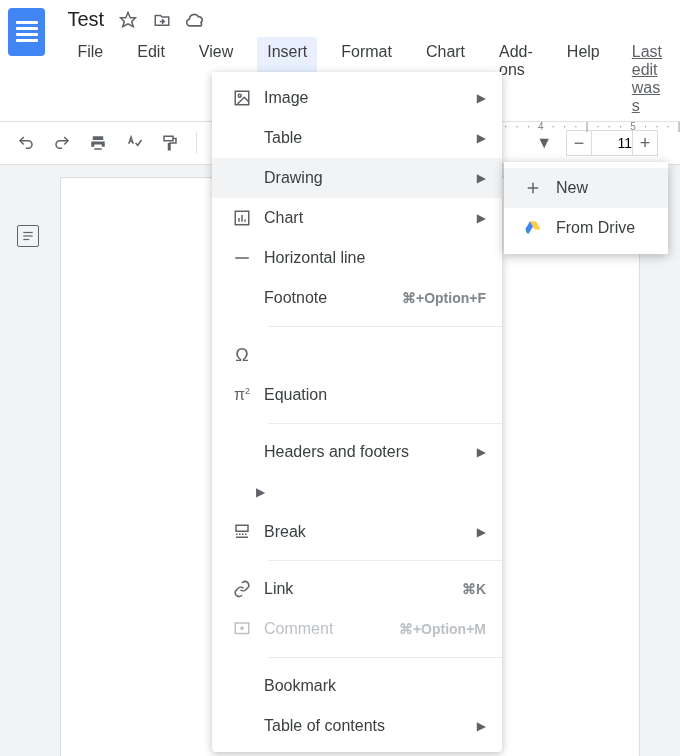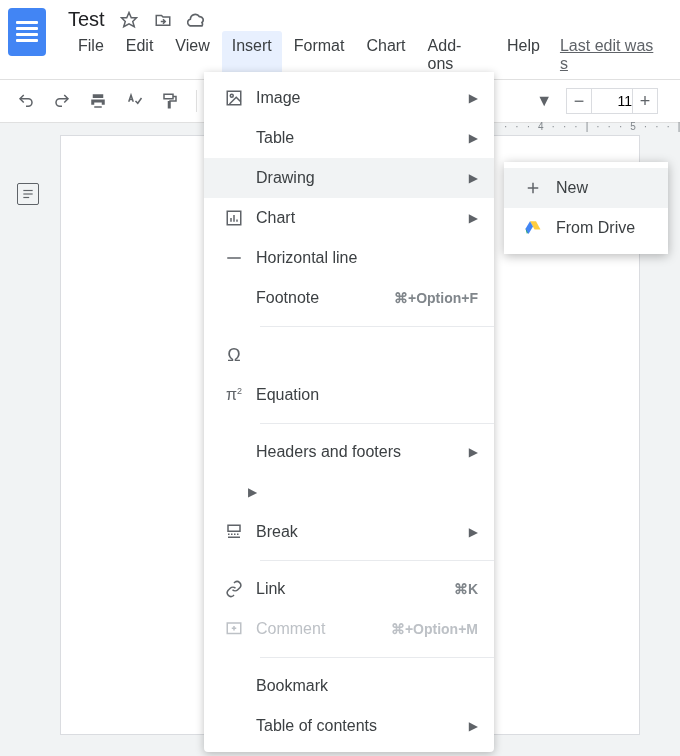--- a/index.html
+++ b/index.html
@@ -3,36 +3,36 @@
 <meta charset="utf-8">
 <style>
 * { margin:0; padding:0; box-sizing:border-box; font-family:Arial,sans-serif; }
 body { background:#fff; width:680px; height:756px; overflow:hidden; color:#3c4043; }
 .header { display:flex; align-items:flex-start; padding:8px 10px 0 8px; }
 .doc-icon { width:38px; height:48px; background:#4285f4; border-radius:4px; position:relative; margin-right:22px; }
 .doc-icon::before { content:""; position:absolute; left:8px; top:13px; width:22px; height:3px; background:#fff; box-shadow:0 6px 0 #fff,0 12px 0 #fff,0 18px 0 #fff; border-radius:1px; }
 .title-row { display:flex; align-items:center; gap:14px; }
 .doc-title { font-size:20px; color:#202124; }
 .icon-btn { width:20px; height:20px; display:flex; align-items:center; justify-content:center; color:#5f6368; cursor:pointer; }
-.menubar { display:flex; gap:2px; }
+.menubar { display:flex; gap:14px; margin-top:6px; }
 .menubar-item { padding:6px 10px; font-size:16px; color:#3c4043; border-radius:3px; cursor:pointer; }
 .menubar-item.active { background:#e8f0fe; }
 .last-edit { color:#5f6368; text-decoration:underline; cursor:pointer; font-size:16px; padding:6px 8px; }
 .toolbar { border-top:1px solid #e0e0e0; border-bottom:1px solid #e0e0e0; height:44px; display:flex; align-items:center; padding:0 12px; gap:8px; }
 .tb-btn { width:28px; height:28px; display:flex; align-items:center; justify-content:center; color:#5f6368; cursor:pointer; border-radius:3px; }
 .tb-sep { width:1px; height:22px; background:#e0e0e0; margin:0 4px; }
 .font-size { display:flex; align-items:center; margin-left:auto; margin-right:10px; }
 .fs-btn { width:26px; height:26px; border:1px solid #dadce0; display:flex; align-items:center; justify-content:center; cursor:pointer; color:#5f6368; font-size:18px; }
 .fs-input { width:40px; height:26px; border:1px solid #dadce0; border-left:0; border-right:0; text-align:right; font-size:14px; }
 .doc-area { background:#f1f3f4; height:640px; display:flex; }
 .outline { width:56px; display:flex; justify-content:center; padding-top:60px; }
 .page { background:#fff; width:580px; margin-left:4px; margin-top:12px; border:1px solid #dadce0; height:600px; }
 .ruler { position:absolute; top:116px; left:500px; right:0; height:20px; font-size:10px; color:#80868b; display:flex; align-items:center; white-space:nowrap; overflow:hidden; }
 .ruler span { margin:0 4px; }
-.dropdown { position:absolute; top:72px; left:204px; width:290px; background:#fff; box-shadow:0 2px 8px rgba(0,0,0,0.25); border-radius:0 0 4px 4px; padding:6px 0; }
+.dropdown { position:absolute; top:72px; left:212px; width:290px; background:#fff; box-shadow:0 2px 8px rgba(0,0,0,0.25); border-radius:0 0 4px 4px; padding:6px 0; }
 .menu-item { display:flex; align-items:center; height:40px; padding:0 16px; cursor:pointer; font-size:16px; color:#3c4043; }
 .menu-item.hover { background:#f1f3f4; }
 .menu-item.disabled { color:#bdc1c6; cursor:default; }
 .mi-icon { width:28px; display:flex; justify-content:center; color:#5f6368; }
 .menu-item.disabled .mi-icon { color:#bdc1c6; }
 .mi-label { flex:1; margin-left:8px; }
 .mi-arrow { color:#5f6368; font-size:12px; }
 .mi-shortcut { color:#80868b; font-size:14px; font-weight:bold; }
 .menu-item.disabled .mi-shortcut { color:#bdc1c6; }
 .menu-sep { height:1px; background:#e8eaed; margin:8px 0 8px 56px; }

